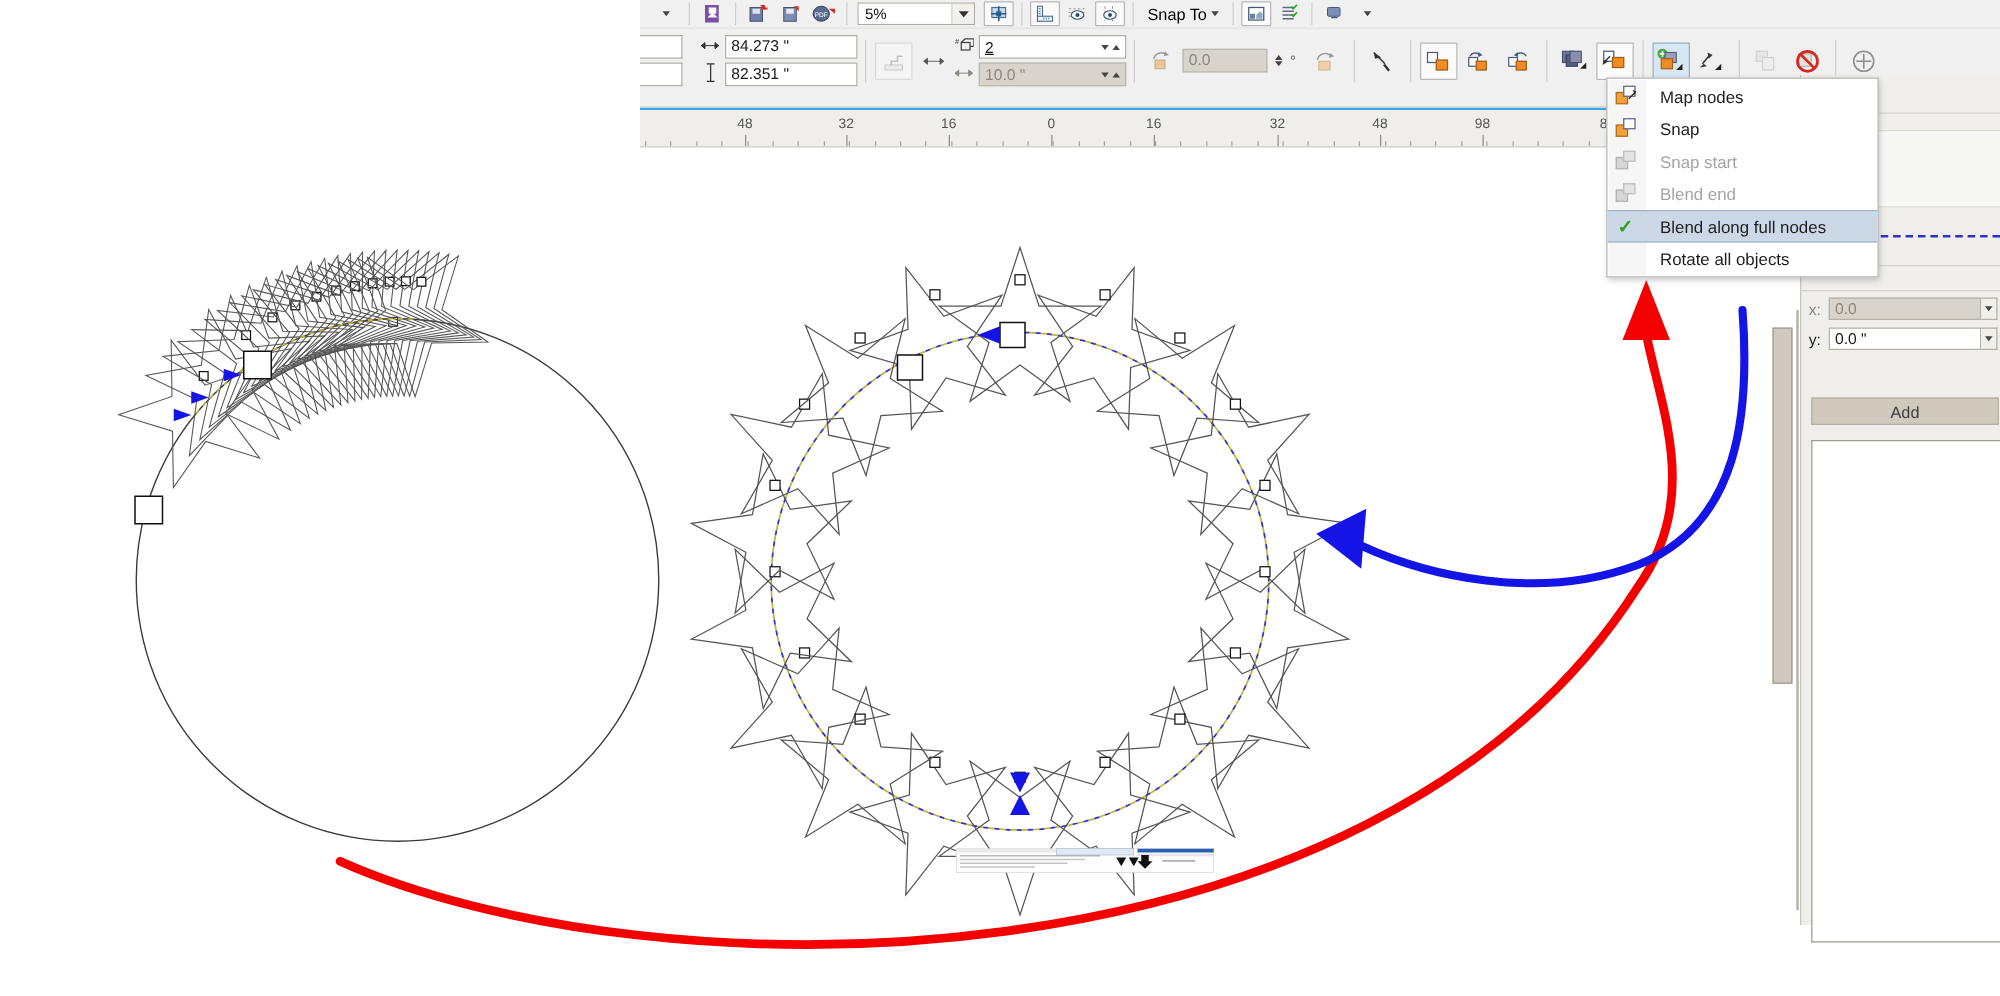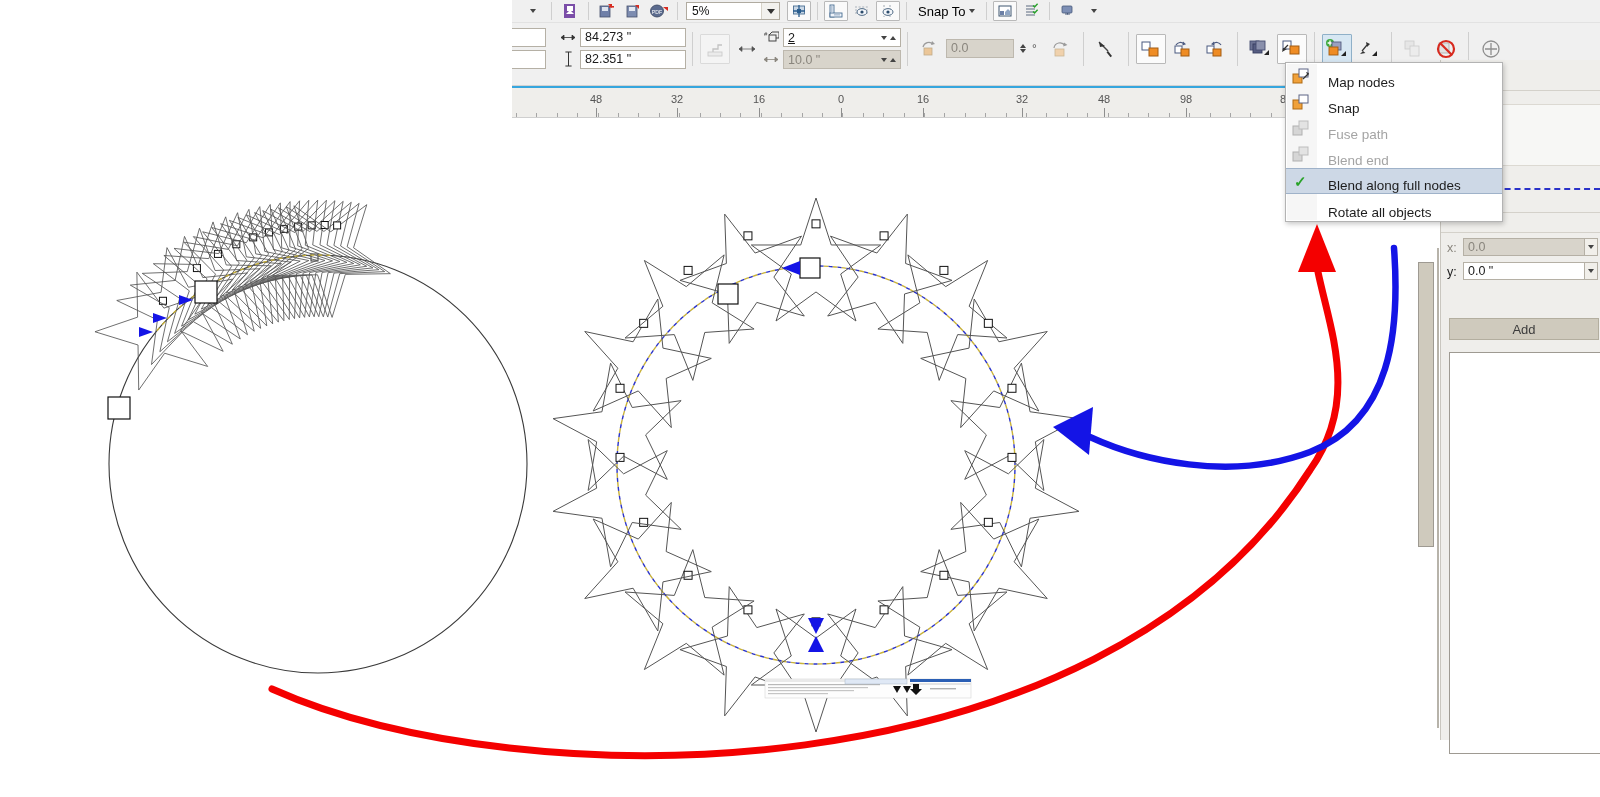--- a/index.html
+++ b/index.html
@@ -104,21 +104,21 @@
   }
 
   
   .menu {
     position:absolute; left:1285px; top:62px; width:218px;
     background:#ffffff; border:1px solid #b3b3b3; box-shadow:1px 2px 5px rgba(0,0,0,.22);
     z-index:40; padding:1px 0;
   }
   .menu-gutter { position:absolute; left:1px; top:1px; width:30px; bottom:1px; background:#f6f6f6; }
   .menu-item {
-    position:relative; height:26px; display:flex; align-items:flex-end; font-size:13.5px; color:#1d1d1d;
+    position:relative; height:26px; display:flex; align-items:center; font-size:13.5px; color:#1d1d1d;
     padding-left:42px; white-space:nowrap; z-index:2;
   }
   .menu-item.disabled { color:#a4a4a4; }
   .menu-item.highlight { background:#cdd8e6; border-top:1px solid #9fb2c9; border-bottom:1px solid #9fb2c9; }
   .menu-ico { position:absolute; left:6px; top:4px; width:19px; height:18px; }
   .menu-check {
     position:absolute; left:8px; top:6px; width:15px; height:14px;
     color:#29a329; font-size:15px; font-weight:bold; line-height:14px;
   }
 
@@ -727,21 +727,21 @@
             <rect x="1" y="6" width="9" height="9" fill="#f0a13a" stroke="#b06a12" stroke-width="1"></rect>
             <rect x="7" y="1" width="9" height="8" fill="#fff" stroke="#5d6585" stroke-width="1"></rect>
           </svg></span>
         <span>Snap</span>
       </div>
       <div class="menu-item disabled">
         <span class="menu-ico"><svg width="19" height="18" viewBox="0 0 19 18">
             <rect x="1" y="6" width="9" height="9" fill="#d6d6d6" stroke="#b0b0b0" stroke-width="1"></rect>
             <rect x="7" y="1" width="9" height="8" fill="#e3e3e3" stroke="#bdbdbd" stroke-width="1"></rect>
           </svg></span>
-        <span>Fuse path</span>
+        <span>Snap start</span>
       </div>
       <div class="menu-item disabled">
         <span class="menu-ico"><svg width="19" height="18" viewBox="0 0 19 18">
             <rect x="1" y="6" width="9" height="9" fill="#d6d6d6" stroke="#b0b0b0" stroke-width="1"></rect>
             <rect x="7" y="1" width="9" height="8" fill="#e3e3e3" stroke="#bdbdbd" stroke-width="1"></rect>
           </svg></span>
         <span>Blend end</span>
       </div>
       <div class="menu-item highlight">
         <span class="menu-check">✓</span>

